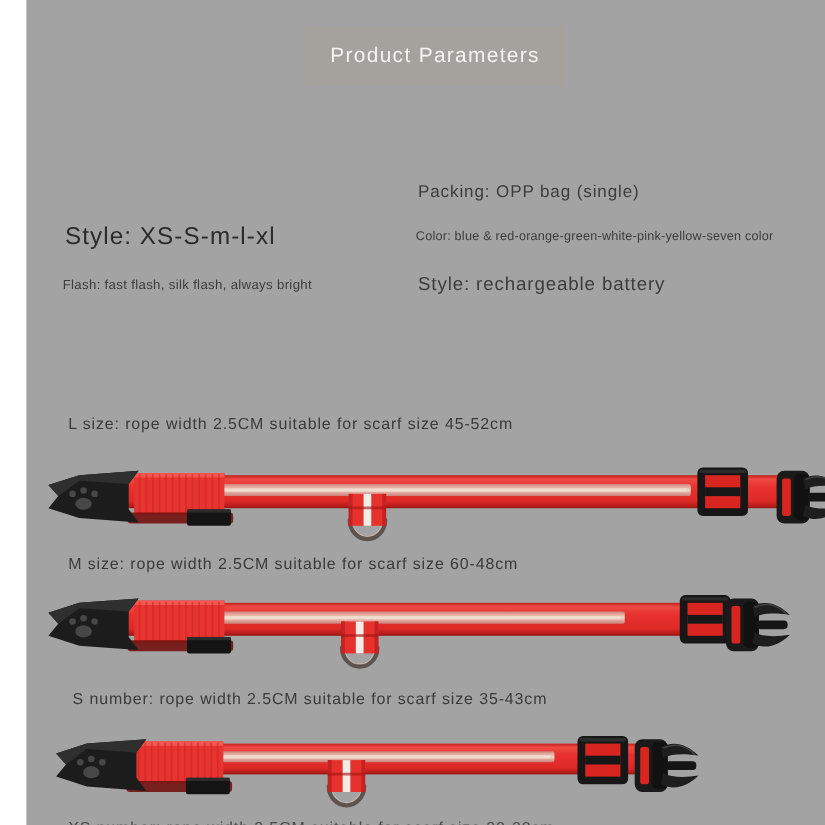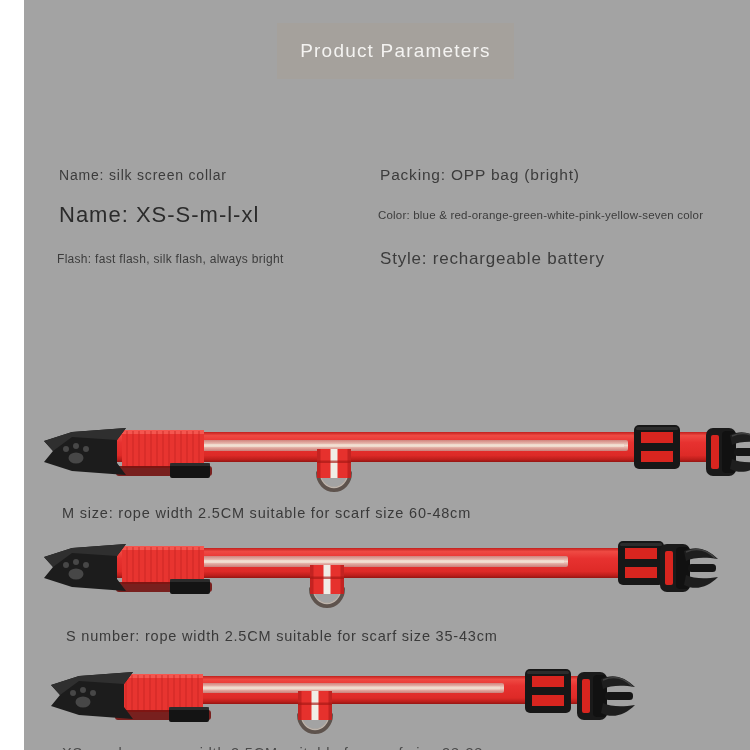--- a/index.html
+++ b/index.html
@@ -100,27 +100,27 @@
         <rect x="-3.5" y="-13" width="7" height="29" fill="#f0ede6"></rect>
         <rect x="-17" y="-1.5" width="34" height="2.5" fill="#a61714" opacity="0.65"></rect>
       </g>
     </defs>
   </svg>
 
   <div class="banner">
     <span class="banner-title">Product Parameters</span>
   </div>
 
-  <div class="txt spec-name">Name: silk screen collar</div>
-  <div class="txt spec-size">Name: XS-S-m-l-xl</div>
+  <div class="txt spec-size">Style: XS-S-m-l-xl</div>
   <div class="txt spec-flash">Flash: fast flash, silk flash, always bright</div>
-  <div class="txt spec-packing">Packing: OPP bag (bright)</div>
+  <div class="txt spec-packing">Packing: OPP bag (single)</div>
   <div class="txt spec-style">Style: rechargeable battery</div>
   <div class="txt spec-color">Color: blue &amp; red-orange-green-white-pink-yellow-seven color</div>
 
+  <div class="txt row-label label-l">L size: rope width 2.5CM suitable for scarf size 45-52cm</div>
 
   <div class="collar collar-l">
     <svg width="728" height="80" viewBox="0 0 728 80">
       <rect x="58" y="8" width="630" height="30" fill="url(#strapGrad)"></rect>
       <g>
         <rect x="112" y="16" width="480" height="11" rx="2" fill="url(#ledGrad)"></rect>
         <rect x="116" y="20" width="472" height="3" fill="#f3e3d6" opacity="0.65"></rect>
       </g>
       <use href="#fold" x="86" y="6"></use>
       <use href="#buckleL" x="2" y="2"></use>

